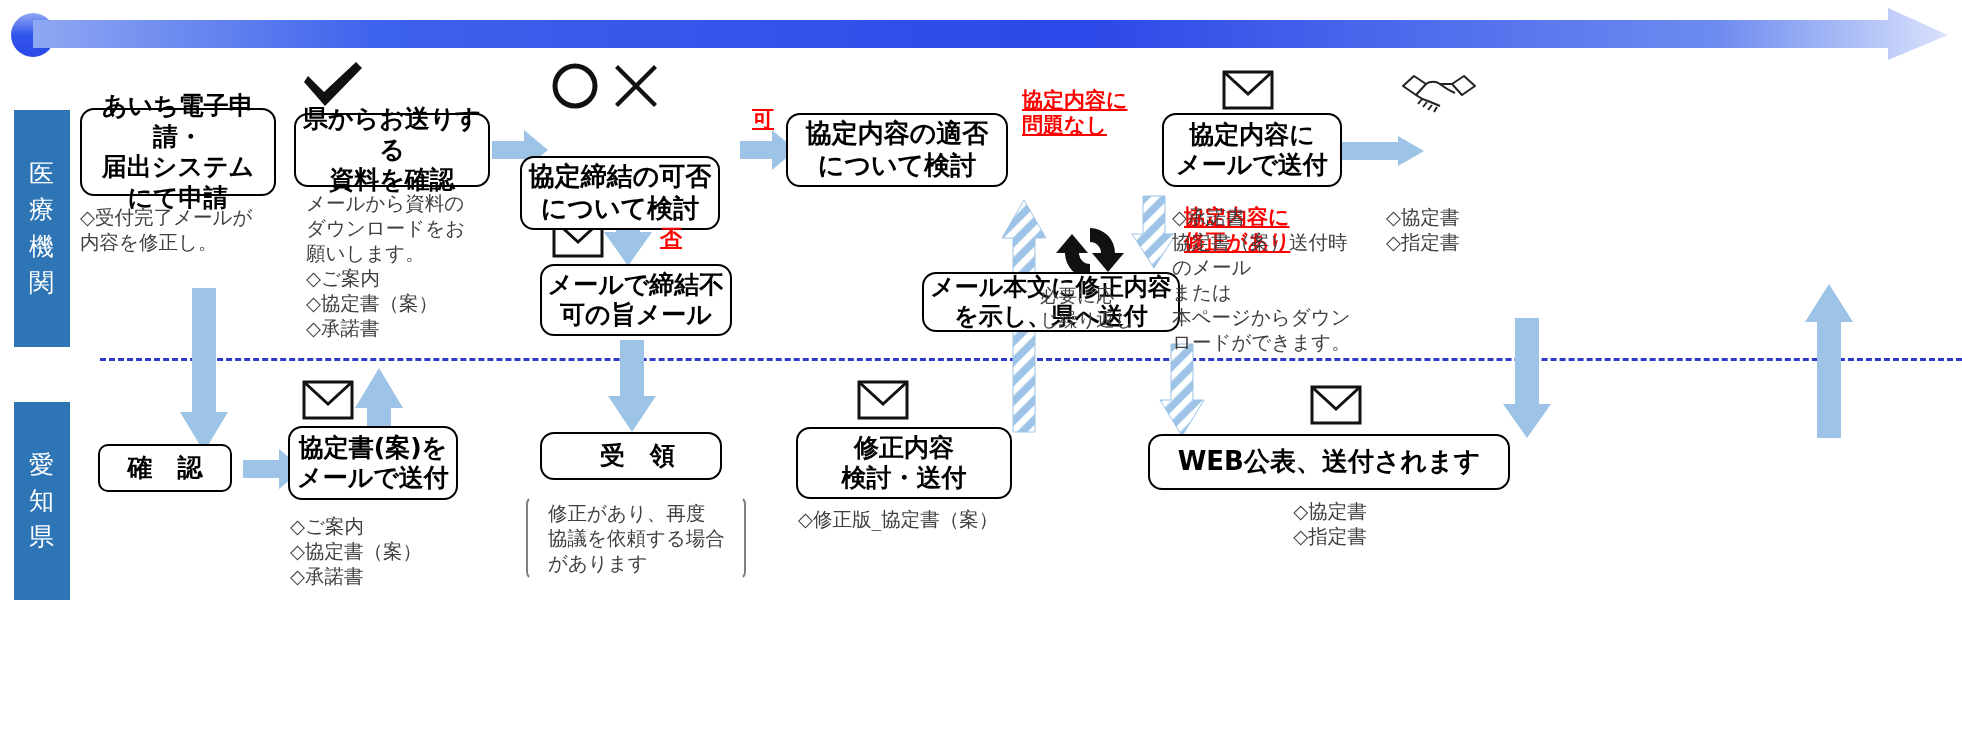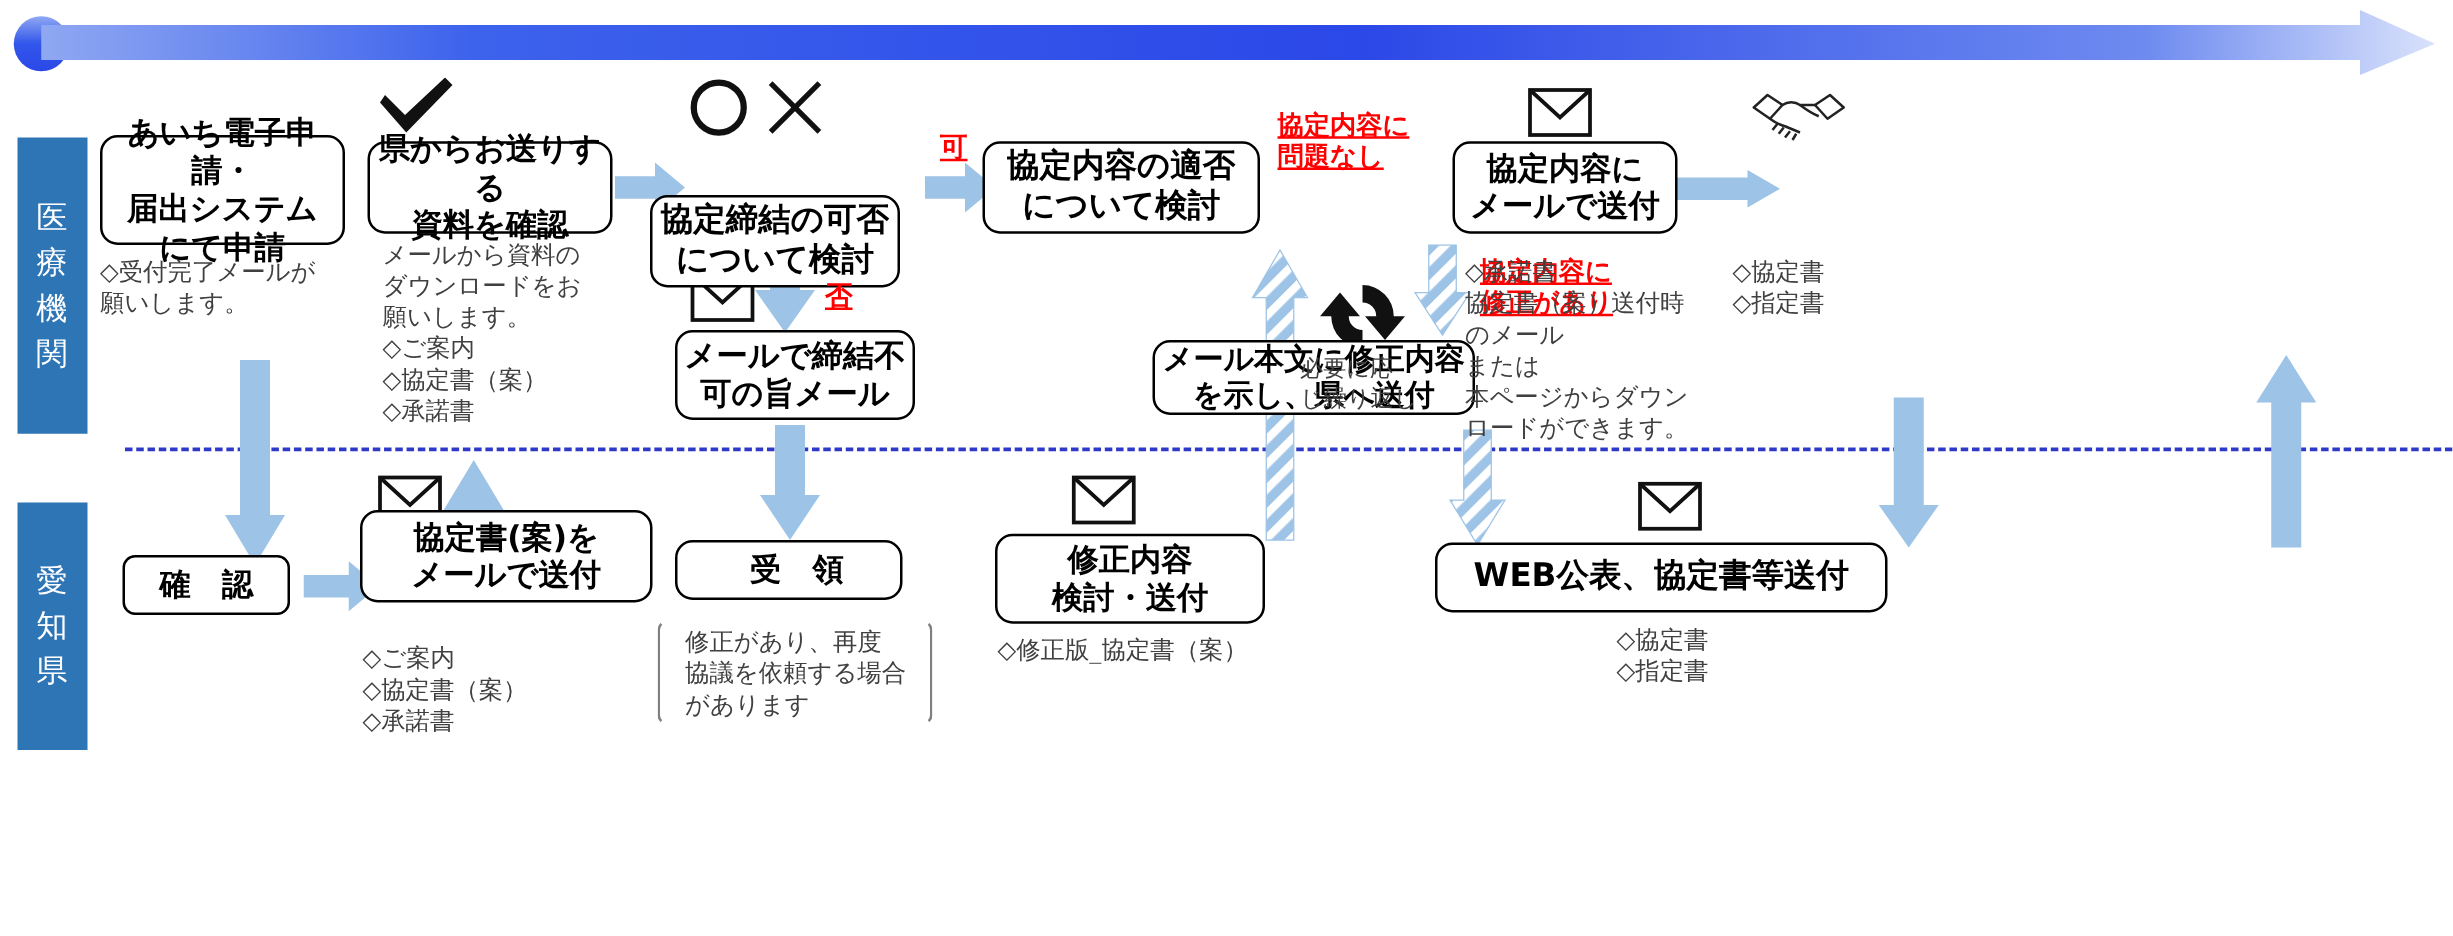--- a/index.html
+++ b/index.html
@@ -322,42 +322,42 @@
 
   <div class="box" style="left:922px; top:272px; width:258px; height:60px; font-size:24px;">メール本文に修正内容
 を示し、県へ送付</div>
 
   <div class="box" style="left:1162px; top:113px; width:180px; height:74px; font-size:25px;">協定内容に
 メールで送付</div>
 
 
   <div class="box sq" style="left:98px; top:444px; width:134px; height:48px; font-size:25px;">確　認</div>
 
-  <div class="box" style="left:288px; top:408px; width:234px; height:74px; font-size:25px;">協定書(案)を
+  <div class="box" style="left:288px; top:426px; width:170px; height:74px; font-size:25px;">協定書(案)を
 メールで送付</div>
 
   <div class="box" style="left:540px; top:432px; width:182px; height:48px; font-size:25px;padding-left:17px;">受　領</div>
 
   <div class="box" style="left:796px; top:427px; width:216px; height:72px; font-size:25px;">修正内容
 検討・送付</div>
 
-  <div class="box" style="left:1148px; top:434px; width:362px; height:56px; font-size:26px;">WEB公表、協定書等送付</div>
+  <div class="box" style="left:1148px; top:434px; width:362px; height:56px; font-size:26px;">WEB公表、送付されます</div>
 
   <div class="redlbl small" style="left:752px; top:106px;">可</div>
 
   <div class="redlbl small" style="left:660px; top:225px;">否</div>
 
   <div class="redlbl" style="left:1022px; top:88px;">協定内容に
 問題なし</div>
 
   <div class="redlbl" style="left:1184px; top:205px;">協定内容に
 修正があり</div>
 
   <div class="note" style="left:80px; top:206px; width:200px;">◇受付完了メールが
-願いします。</div>
+内容を修正し。</div>
 
   <div class="note" style="left:306px; top:192px; width:215px;">メールから資料の
 ダウンロードをお
 願いします。
 ◇ご案内
 ◇協定書（案）
 ◇承諾書</div>
 
   <div class="note" style="left:290px; top:515px; width:210px;">◇ご案内
 ◇協定書（案）

